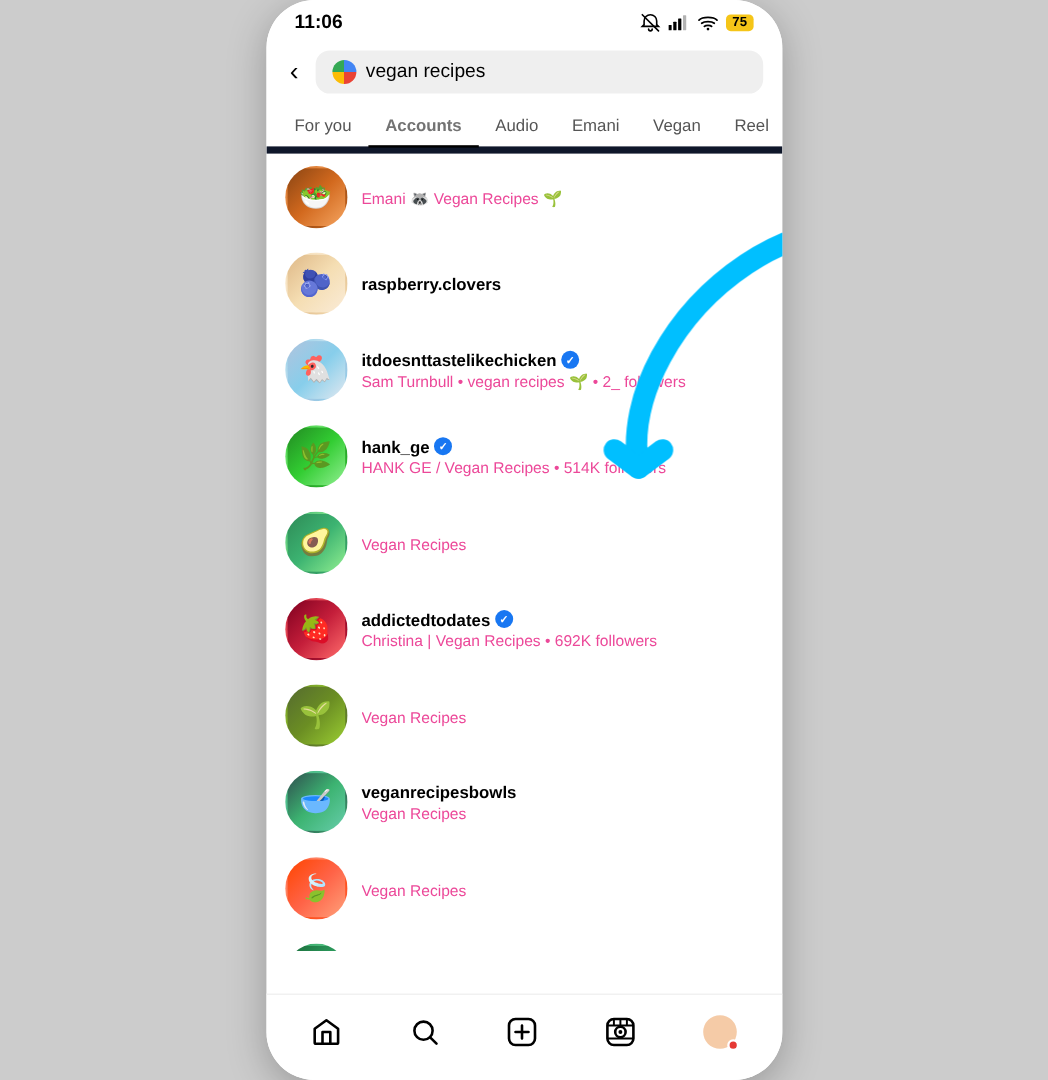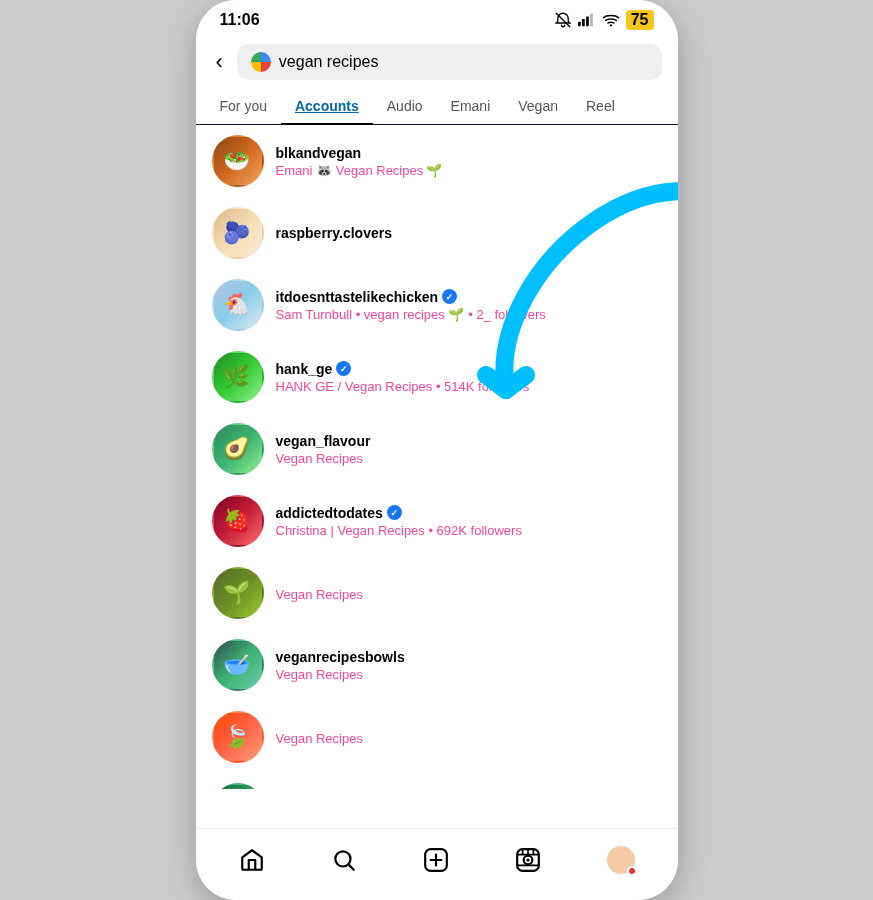--- a/index.html
+++ b/index.html
@@ -5,21 +5,21 @@
     * { margin: 0; padding: 0; box-sizing: border-box; }
     body {
       background: #ccc;
       display: flex;
       justify-content: center;
       align-items: center;
       min-height: 100vh;
       font-family: -apple-system, BlinkMacSystemFont, 'Segoe UI', sans-serif;
     }
     .phone {
-      width: 482px;
+      width: 430px;
       height: 900px;
       background: #fff;
       border-radius: 40px;
       overflow: hidden;
       position: relative;
       box-shadow: 0 8px 32px rgba(0,0,0,0.25);
     }
     .status-bar {
       display: flex;
       justify-content: space-between;
@@ -34,21 +34,21 @@
     }
     .status-icons {
       display: flex;
       align-items: center;
       gap: 6px;
     }
     .status-icons svg { width: 18px; height: 18px; }
     .battery-badge {
       background: #f5c518;
       color: #000;
-      font-size: 16px;
+      font-size: 11px;
       font-weight: 700;
       border-radius: 4px;
       padding: 1px 5px;
     }
     .search-bar {
       display: flex;
       align-items: center;
       padding: 8px 16px;
       background: #fff;
       gap: 10px;
@@ -74,36 +74,35 @@
       border-radius: 50%;
       background: conic-gradient(#4285f4 0% 25%, #ea4335 25% 50%, #fbbc04 50% 75%, #34a853 75% 100%);
       flex-shrink: 0;
     }
     .search-input-text {
       font-size: 16px;
       color: #000;
     }
     .tabs {
       display: flex;
-      border-bottom: 1px solid #0f172a;
+      border-bottom: 6px solid #0f172a;
       background: #fff;
       padding: 0 10px;
     }
     .tab {
       padding: 10px 14px;
       font-size: 14px;
       color: #555;
       cursor: pointer;
       position: relative;
       white-space: nowrap;
     }
     .tab.active {
-      color: #0369a1;
+      color: #737373;
       font-weight: 600;
-      text-decoration: underline;
     }
     .tab.active::after {
       content: '';
       position: absolute;
       bottom: -1px;
       left: 0;
       right: 0;
       height: 2px;
       background: #000;
     }
@@ -275,21 +274,20 @@
     <div class="tab">Vegan</div>
     <div class="tab">Reel</div>
   </div>
 
   <div class="accounts-list" id="accounts-list">
   <div class="account-item">
         <div class="avatar avatar-story av1">
           <div class="avatar-inner av1">🥗</div>
         </div>
         <div class="account-info">
-          <div class="account-name">blkandvegan</div>
           <div class="account-bio">Emani 🦝 Vegan Recipes 🌱</div>
         </div>
       </div>
       <div class="account-item">
         <div class="avatar avatar-story av2">
           <div class="avatar-inner av2">🫐</div>
         </div>
         <div class="account-info">
           <div class="account-name">raspberry.clovers</div>
         </div>
@@ -310,21 +308,20 @@
         <div class="account-info">
           <div class="account-name">hank_ge<span class="verified" style="display: inline-flex; align-items: center; justify-content: center; width: 15px; height: 15px; background: rgb(24, 119, 242); border-radius: 50%; color: rgb(255, 255, 255); font-size: 9px; font-weight: 900;">✓</span></div>
           <div class="account-bio">HANK GE / Vegan Recipes • 514K followers</div>
         </div>
       </div>
       <div class="account-item">
         <div class="avatar avatar-story av5">
           <div class="avatar-inner av5">🥑</div>
         </div>
         <div class="account-info">
-          <div class="account-name">vegan_flavour</div>
           <div class="account-bio">Vegan Recipes</div>
         </div>
       </div>
       <div class="account-item">
         <div class="avatar avatar-story av6">
           <div class="avatar-inner av6">🍓</div>
         </div>
         <div class="account-info">
           <div class="account-name">addictedtodates<span class="verified" style="display: inline-flex; align-items: center; justify-content: center; width: 15px; height: 15px; background: rgb(24, 119, 242); border-radius: 50%; color: rgb(255, 255, 255); font-size: 9px; font-weight: 900;">✓</span></div>
           <div class="account-bio">Christina | Vegan Recipes • 692K followers</div>

